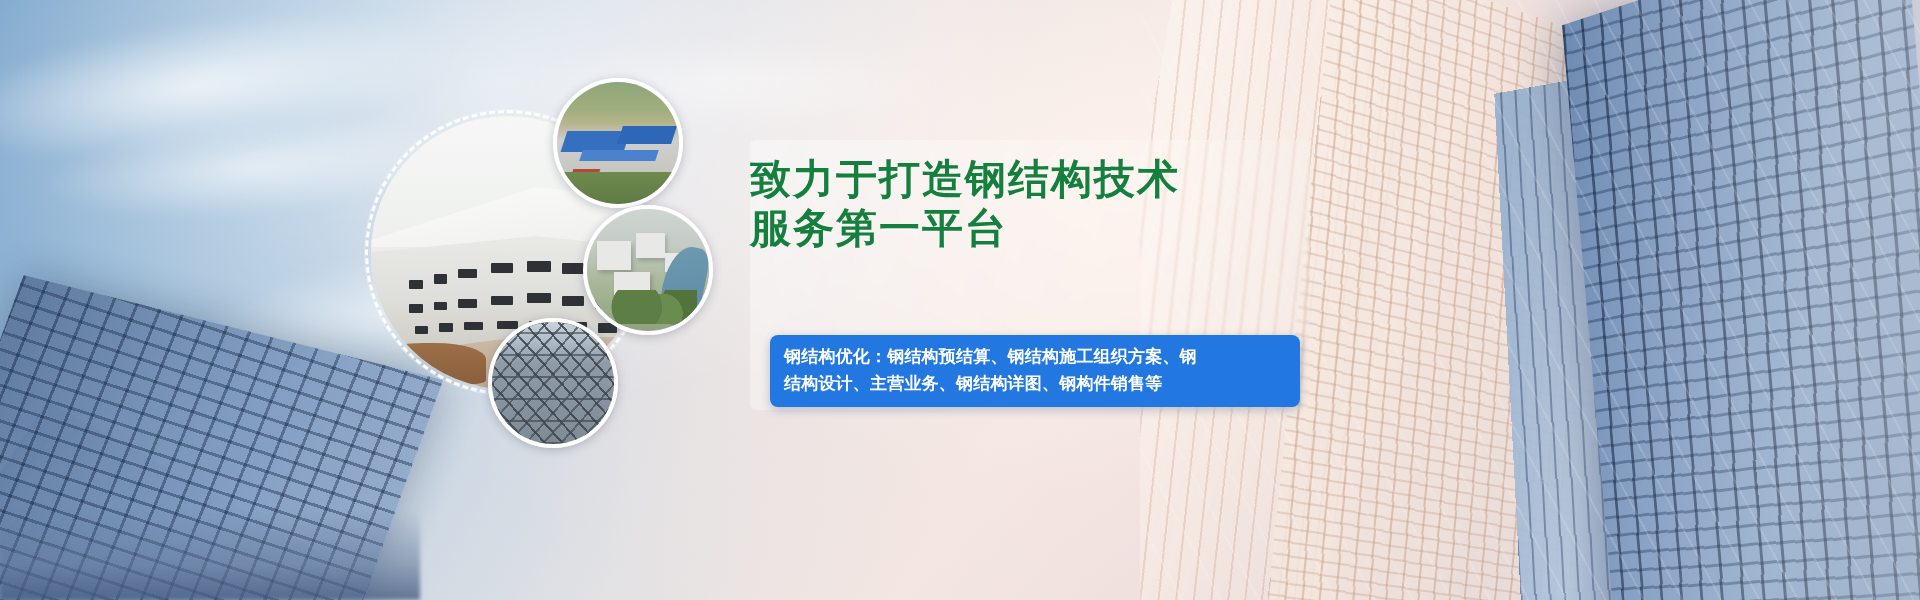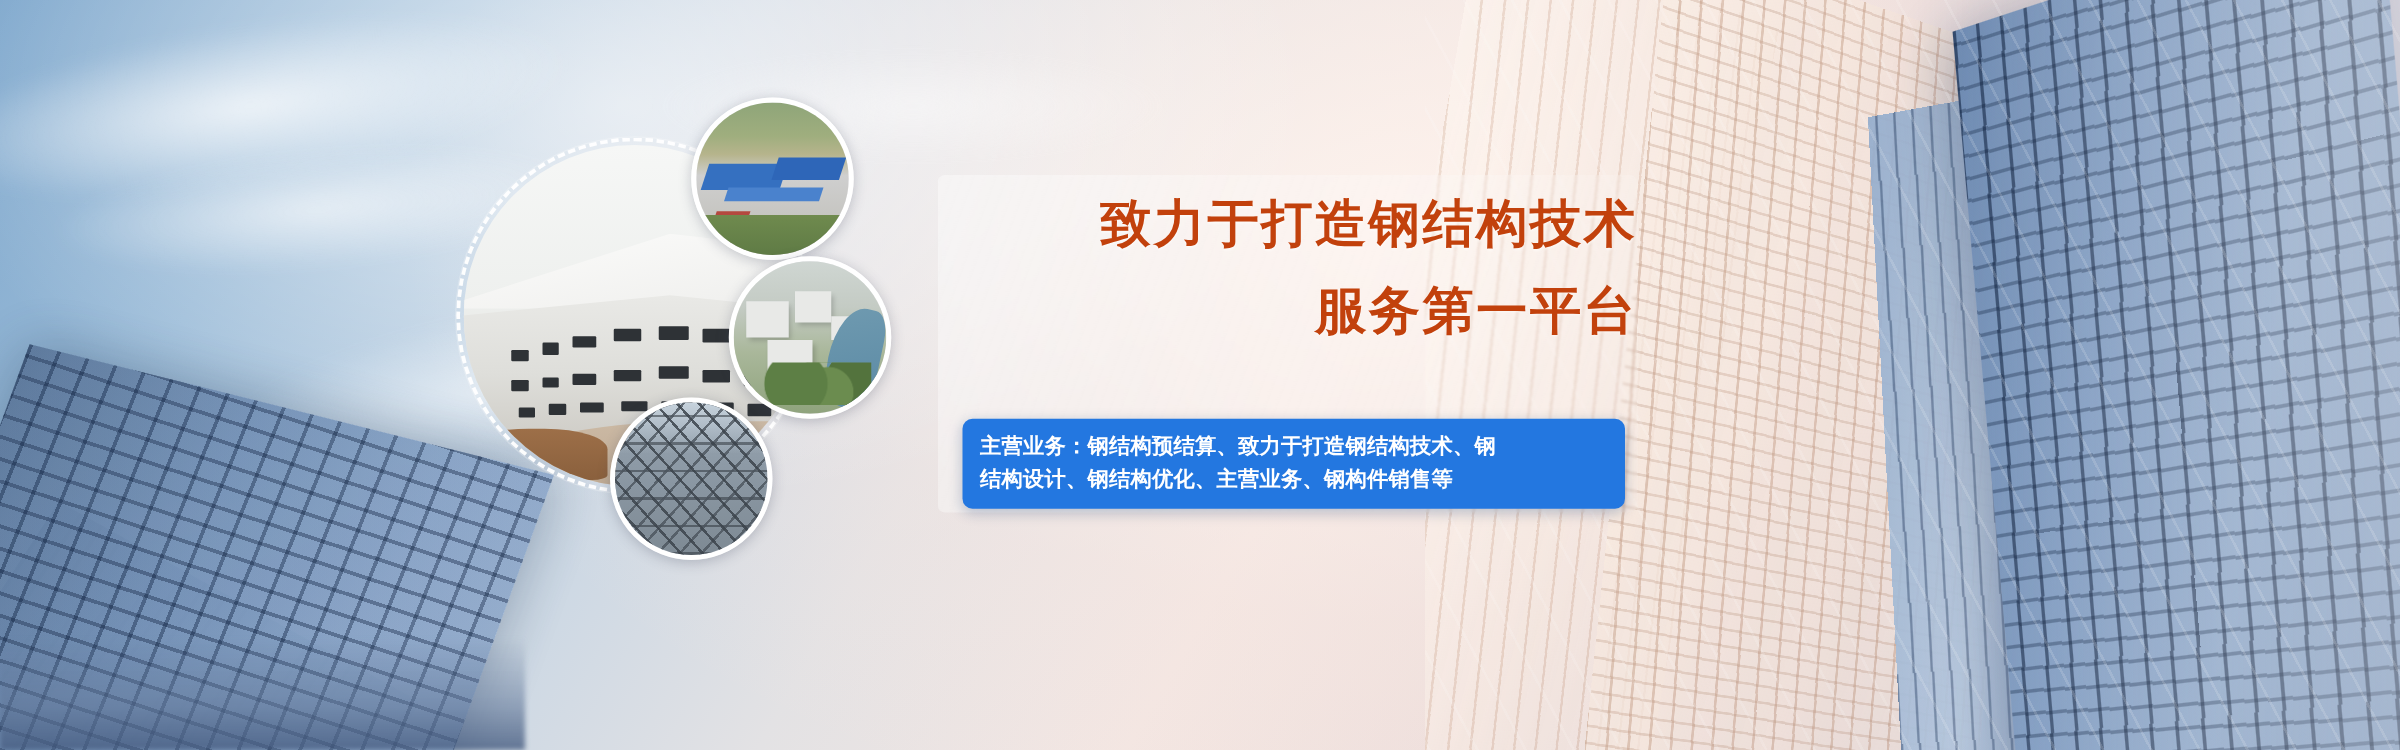--- a/index.html
+++ b/index.html
@@ -199,29 +199,29 @@
   
   .panel {
     position:absolute; left:750px; top:140px; width:560px; height:270px;
     background:linear-gradient(110deg, rgba(255,255,255,.42) 0%, rgba(255,255,255,.26) 55%, rgba(255,255,255,.10) 100%);
     border-radius:6px;
     backdrop-filter:blur(1px);
   }
 
   .headline {
     position:absolute; left:750px; top:155px; width:560px;
-    text-align:right;
+    text-align:left;
     font-family:"DejaVu Serif","Liberation Serif",serif;
     font-weight:700;
     font-size:41px; line-height:49px;
-    color:#c2410c;
+    color:#15803d;
     letter-spacing:2px;
     text-shadow:0 1px 2px rgba(255,255,255,.55);
   }
-  .headline .l2 { display:block;margin-top:20px; }
+  .headline .l2 { display:block; }
 
   .desc {
     position:absolute; left:772px; top:268px; width:528px;
     font-size:17.5px; line-height:28px; color:#2b2b2b; font-weight:600;
     letter-spacing:.3px;
     text-shadow:0 1px 1px rgba(255,255,255,.7);
   }
 
   .badge {
     position:absolute; left:770px; top:335px; width:530px;
@@ -325,17 +325,17 @@
 
   <div class="panel"></div>
 
   <div class="headline">
     <span>致力于打造钢结构技术</span>
     <span class="l2">服务第一平台</span>
   </div>
 
 
   <div class="badge">
-    <div>主营业务：钢结构预结算、致力于打造钢结构技术、钢</div>
-    <div>结构设计、钢结构优化、主营业务、钢构件销售等</div>
+    <div>钢结构优化：钢结构预结算、钢结构施工组织方案、钢</div>
+    <div>结构设计、主营业务、钢结构详图、钢构件销售等</div>
   </div>
 
 </div>
 
 </body></html>

